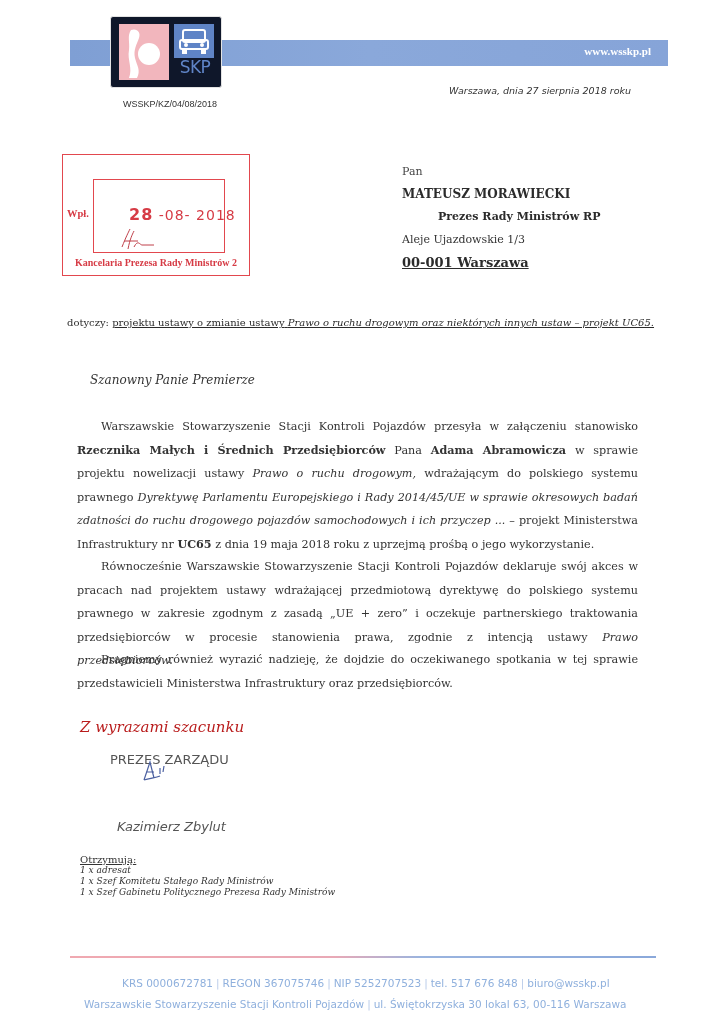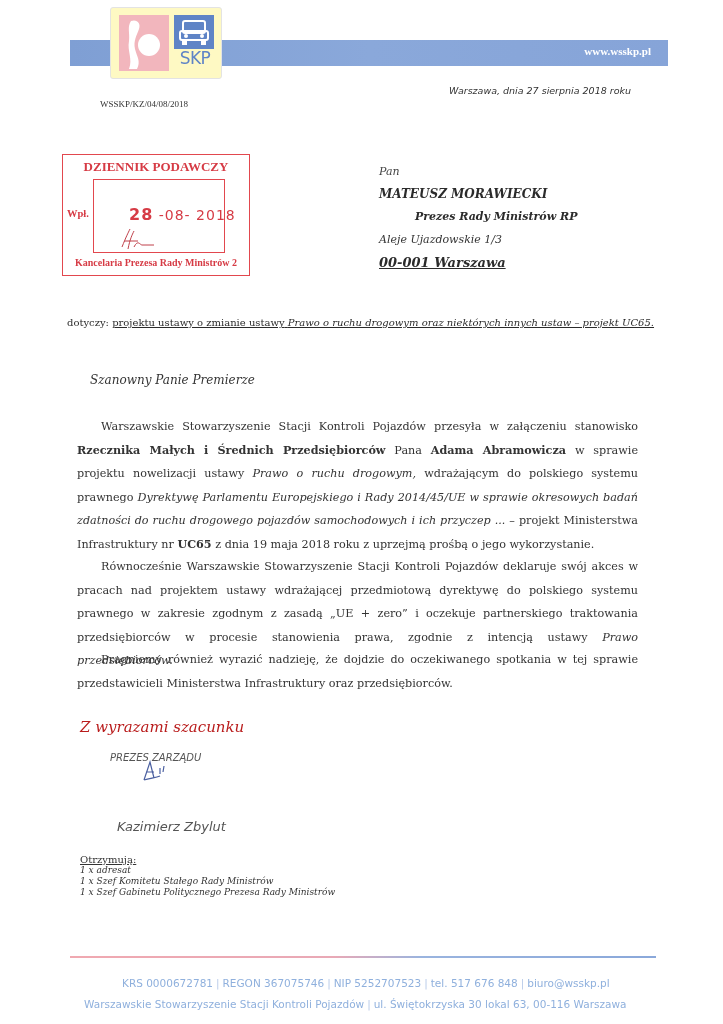--- a/index.html
+++ b/index.html
@@ -5,63 +5,63 @@
   html, body { margin: 0; padding: 0; background: #ffffff; }
   body { width: 723px; height: 1024px; position: relative; overflow: hidden;
          font-family: "Liberation Serif", "DejaVu Serif", serif; color: #2b2b2b; }
   .abs { position: absolute; }
 
   
   .header-band { left: 70px; top: 40px; width: 598px; height: 26px;
     background: linear-gradient(90deg, #7f9fd4 0%, #8aa8da 50%, #86a4d8 100%); }
   .header-url { right: 72px; top: 45px; color: #ffffff; font-family: Liberation Serif, serif;
     font-size: 11px; font-weight: bold; }
-  .logo { left: 110px; top: 7px; width: 110px; height: 70px; background: #fef9c3;
+  .logo { left: 110px; top: 16px; width: 110px; height: 70px; background: #0f172a;
     border: 1px solid #e3e3e3; border-radius: 3px; }
   .logo-left { left: 8px; top: 7px; width: 50px; height: 56px; background: #f2b6bd; }
   .logo-right { left: 63px; top: 7px; width: 40px; height: 34px; background: #5f84c6; }
   .logo-skp { left: 63px; top: 40px; width: 42px; color: #5f84c6; font-family: "DejaVu Sans", sans-serif;
     font-size: 17px; text-align: center; letter-spacing: -0.5px; }
 
-  .ref { left: 100px; top: 99px; font-family: Liberation Serif, serif; font-size: 9px; color: #333; text-align: center; }
+  .ref { left: 123px; top: 99px; font-family: Liberation Sans, sans-serif; font-size: 9px; color: #333; text-align: center; }
   .place-date { right: 92px; top: 85px; font-family: "DejaVu Sans", sans-serif; font-style: italic;
     font-size: 9.5px; color: #333; }
 
   
   .stamp { left: 62px; top: 154px; width: 186px; height: 120px; border: 1.5px solid #e2474e; color: #d63b45; }
   .stamp-title { left: 0; top: 4px; width: 100%; text-align: center; font-weight: bold; font-size: 13px; }
   .stamp-inner { left: 30px; top: 24px; width: 130px; height: 72px; border: 1.5px solid #e2474e; border-top-width: 1.5px; }
   .stamp-wpl { left: 4px; top: 53px; font-weight: bold; font-size: 10.5px; }
   .stamp-date { left: 66px; top: 50px; font-family: "DejaVu Sans", sans-serif; font-size: 14px; letter-spacing: 1px; }
   .stamp-date b { font-size: 16px; }
   .stamp-foot { left: 0; top: 102px; width: 100%; text-align: center; font-weight: bold; font-size: 10px; }
   .stamp-sign { left: 55px; top: 72px; }
 
   
-  .addr { left: 379px; font-family: "DejaVu Serif", serif; font-style: italic; }
+  .addr { left: 402px; font-family: "DejaVu Serif", serif; }
   .addr-pan { top: 165px; font-size: 11px; color: #444; }
   .addr-name { top: 187px; font-size: 12px; font-weight: bold; }
   .addr-role { top: 210px; font-size: 11px; font-weight: bold; margin-left: 36px; }
   .addr-street { top: 233px; font-size: 11px; color: #333; }
   .addr-city { top: 255px; font-size: 13px; font-weight: bold; text-decoration: underline; }
 
   .concerns { left: 67px; top: 317px; font-size: 10px; font-family: "DejaVu Serif", serif; }
   .concerns u { text-decoration: underline; }
 
   .salutation { left: 90px; top: 373px; font-size: 12px; font-style: italic; font-family: "DejaVu Serif", serif; color: #333; }
 
   .body-text { left: 67px; width: 581px; font-family: "DejaVu Serif", serif; font-size: 11.2px;
     line-height: 23.5px; text-align: justify; color: #333; }
   .p1 { top: 405px; }
   .p2 { top: 545px; }
   .p3 { top: 638px; }
   .body-text p { margin: 10px; text-indent: 24px; }
 
   .closing { left: 80px; top: 718px; font-size: 15px; font-style: italic; font-family: "DejaVu Serif", serif; color: #b91c1c; }
-  .sig-role { left: 110px; top: 752px; font-family: "DejaVu Sans", sans-serif; font-size: 10px; color: #555; font-style: italic; }
+  .sig-role { left: 110px; top: 752px; font-family: "DejaVu Sans", sans-serif; font-size: 13px; color: #555; }
   .sig-mark { left: 140px; top: 760px; }
   .sig-name { left: 117px; top: 779px; font-family: "DejaVu Sans", sans-serif; font-style: italic; font-size: 13px; color: #555; margin-top: 40px; }
 
   .recips { left: 80px; top: 826px; font-family: "DejaVu Serif", serif; font-size: 9px; line-height: 11px; color: #333; }
   .recips-title { text-decoration: underline; font-size: 10px; margin-top: 28px; }
   .recips-item { font-style: italic; }
 
   .footer-line { left: 70px; top: 956px; width: 586px; height: 2px;
     background: linear-gradient(90deg, #f0a9b1 0%, #e9a9b6 45%, #9ab4df 60%, #8aa8da 100%); }
   .footer-1 { left: 84px; top: 961px; font-family: "DejaVu Sans", sans-serif; font-size: 10.5px; color: #8fb0dd; white-space: nowrap; margin-top: 37px; }
@@ -90,21 +90,20 @@
       <rect x="27" y="25" width="5" height="5" fill="#ffffff"></rect>
     </svg>
   </div>
   <div class="abs logo-skp">SKP</div>
 </div>
 
 <div class="abs ref">WSSKP/KZ/04/08/2018</div>
 <div class="abs place-date">Warszawa, dnia 27 sierpnia 2018 roku</div>
 
 <div class="abs stamp">
-  <div class="abs stamp-title">DZIENNIK PODAWCZY</div>
   <div class="abs stamp-inner"></div>
   <div class="abs stamp-wpl">Wpł.</div>
   <div class="abs stamp-date"><b>28</b> <span>-08- 2018</span></div>
   <div class="abs stamp-sign">
     <svg width="40" height="28" viewBox="0 0 40 28">
       <path d="M4 20 C8 10 10 6 12 2 M10 22 C12 12 14 8 16 4 M6 14 L20 14 M16 20 C20 12 22 18 24 18 L36 18" stroke="#c0404a" stroke-width="1" fill="none"></path>
     </svg>
   </div>
   <div class="abs stamp-foot">Kancelaria Prezesa Rady Ministrów  2</div>
 </div>

